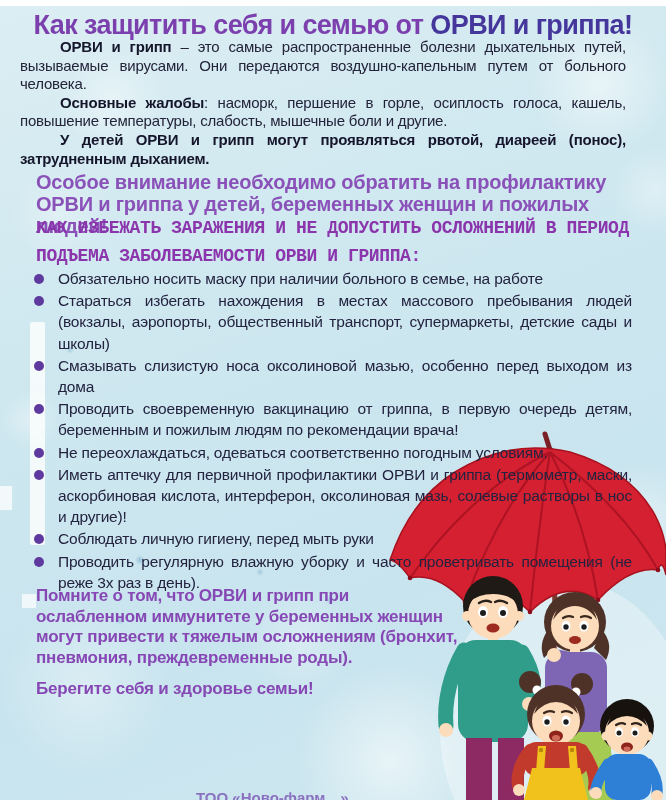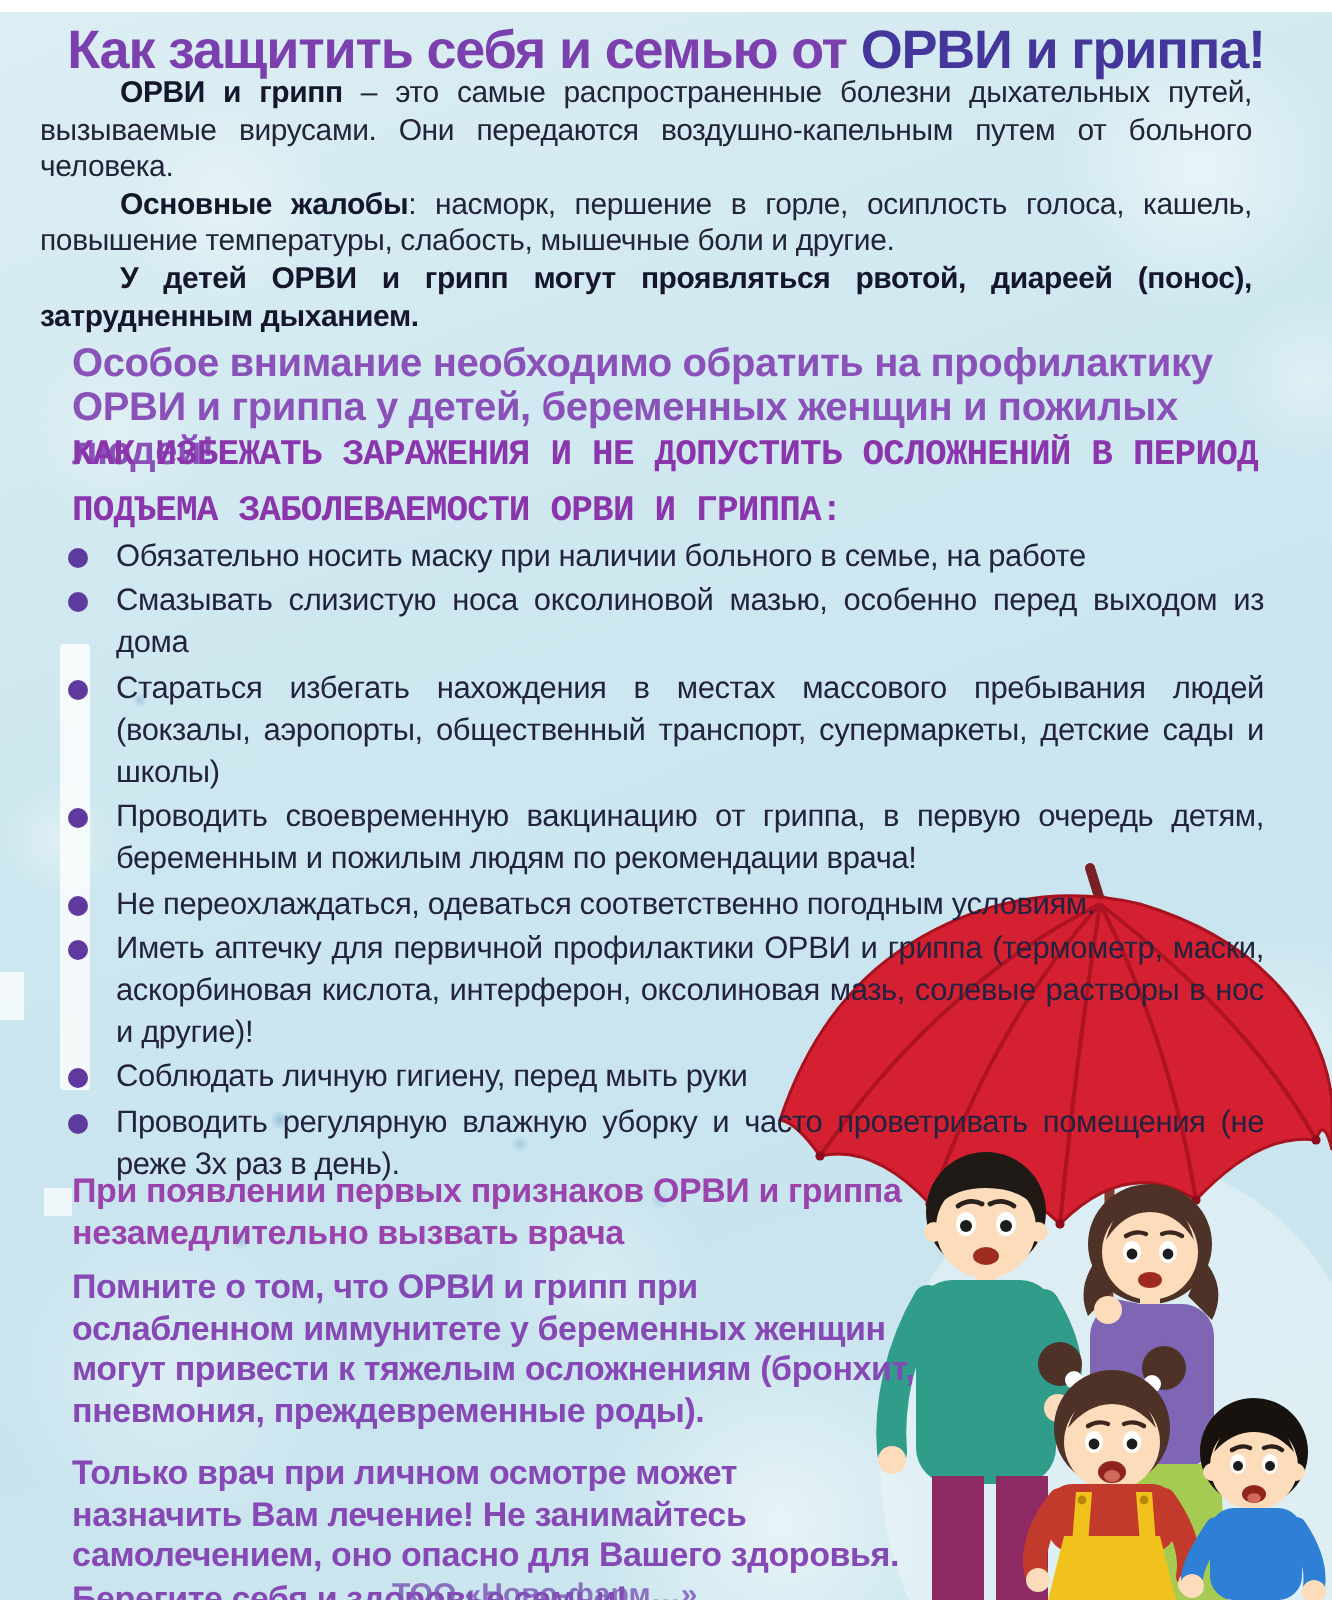--- a/index.html
+++ b/index.html
@@ -194,30 +194,28 @@
     <p><span class="lead">Основные жалобы</span><span>: насморк, першение в горле, осиплость голоса, кашель, повышение температуры, слабость, мышечные боли и другие.</span></p>
     <p class="allbold"><span>У детей ОРВИ и грипп могут проявляться рвотой, диареей (понос), затрудненным дыханием.</span></p>
   </div>
 
   <p class="attention">Особое внимание необходимо обратить на профилактику ОРВИ и гриппа у детей,  беременных женщин и пожилых людей!</p>
 
   <h2 class="heading">КАК ИЗБЕЖАТЬ ЗАРАЖЕНИЯ И НЕ ДОПУСТИТЬ ОСЛОЖНЕНИЙ В ПЕРИОД ПОДЪЕМА ЗАБОЛЕВАЕМОСТИ ОРВИ И ГРИППА:</h2>
 
   <ul class="bullets">
     <li><span class="dot"></span><span>Обязательно носить маску при наличии больного в семье, на работе</span></li>
+    <li><span class="dot"></span><span>Стараться избегать нахождения в местах массового пребывания людей (вокзалы, аэропорты, общественный транспорт, супермаркеты, детские сады и школы)</span></li>
     <li><span class="dot"></span><span>Смазывать слизистую носа оксолиновой мазью, особенно перед выходом из дома</span></li>
-    <li><span class="dot"></span><span>Стараться избегать нахождения в местах массового пребывания людей (вокзалы, аэропорты, общественный транспорт, супермаркеты, детские сады и школы)</span></li>
     <li><span class="dot"></span><span>Проводить своевременную вакцинацию от гриппа, в первую очередь детям, беременным и пожилым людям по рекомендации врача!</span></li>
     <li><span class="dot"></span><span>Не переохлаждаться, одеваться соответственно погодным условиям.</span></li>
     <li><span class="dot"></span><span>Иметь аптечку для первичной профилактики ОРВИ и гриппа (термометр, маски, аскорбиновая кислота, интерферон, оксолиновая мазь, солевые растворы в нос и другие)!</span></li>
     <li><span class="dot"></span><span>Соблюдать личную гигиену, перед мыть руки</span></li>
     <li><span class="dot"></span><span>Проводить регулярную влажную уборку и часто проветривать помещения (не реже 3х раз в день).</span></li>
   </ul>
 
   <div class="notes">
-    <p class="n1">При появлении первых признаков ОРВИ и гриппа незамедлительно вызвать врача</p>
     <p class="n2">Помните о том, что ОРВИ и грипп при ослабленном иммунитете у беременных женщин могут привести к тяжелым осложнениям (бронхит, пневмония, преждевременные роды).</p>
-    <p class="n3">Только врач при личном осмотре может назначить Вам лечение! Не занимайтесь самолечением, оно опасно для Вашего здоровья.</p>
     <p>Берегите себя и здоровье семьи!</p>
   </div>
 
   <div class="footer-cut">ТОО «Ново-фарм…»</div>
 </div>
 
 </body></html>

